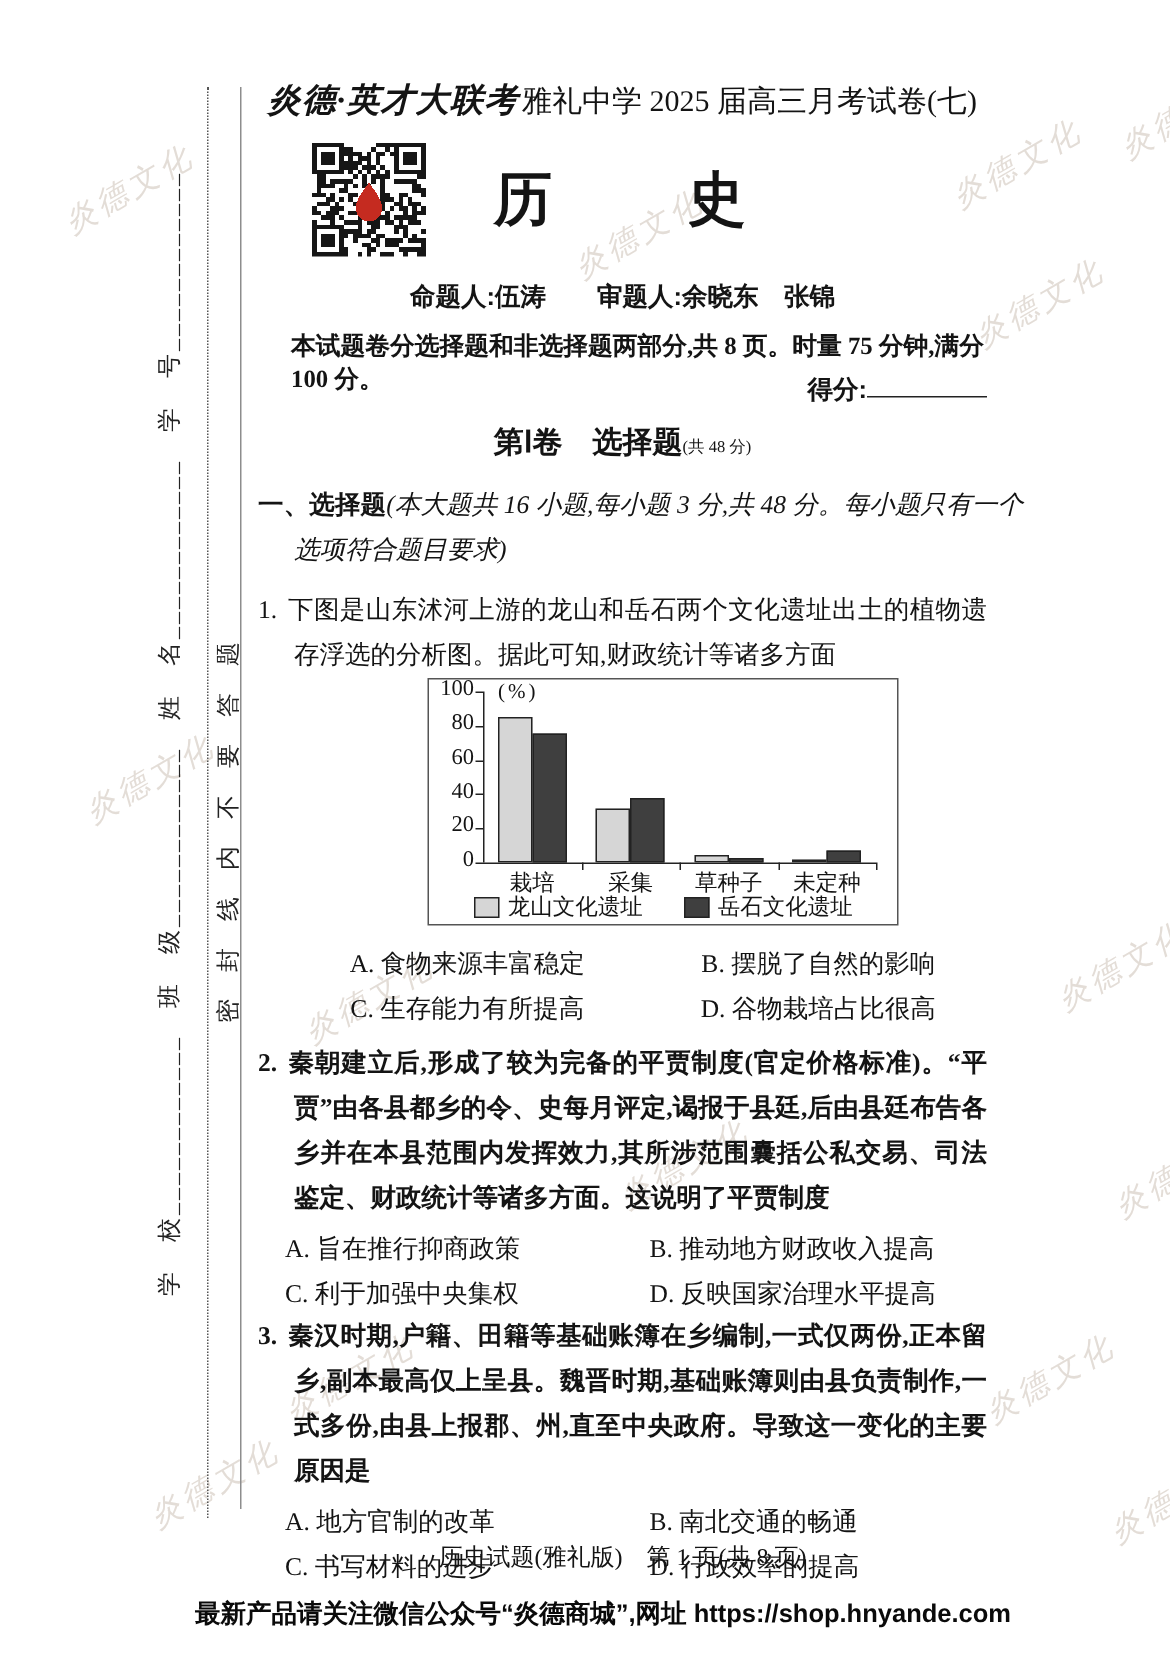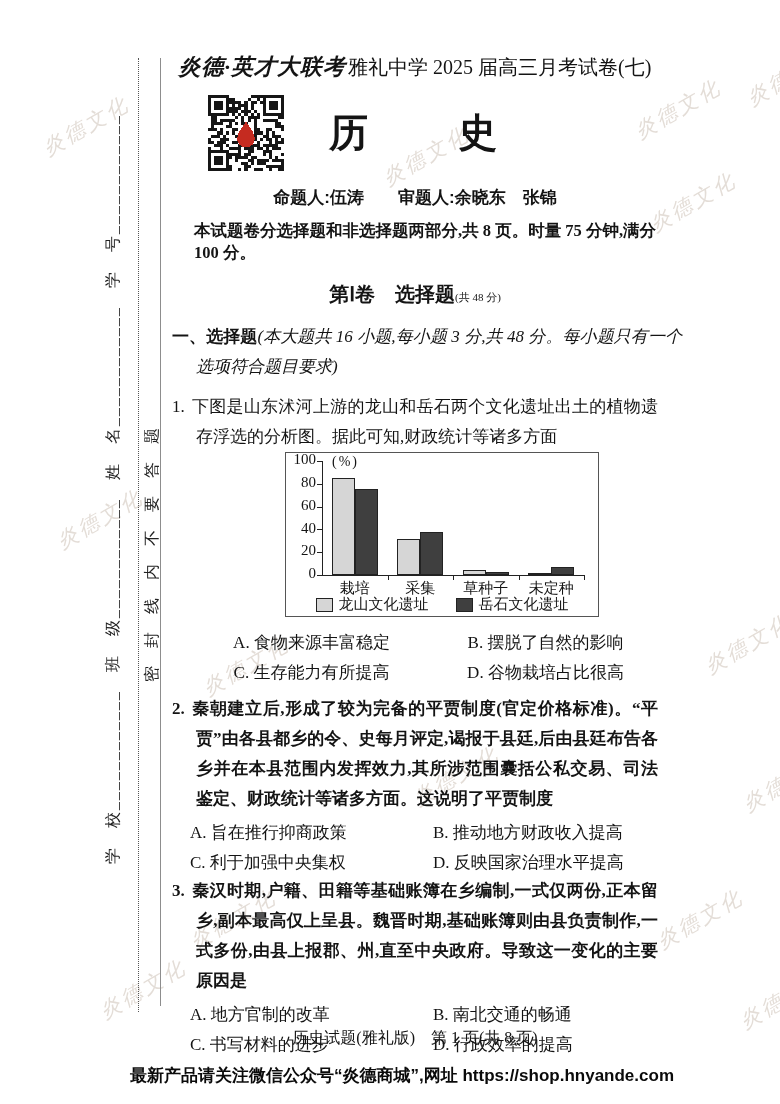--- a/index.html
+++ b/index.html
@@ -342,20 +342,23 @@
         <rect x="1" y="19" width="5" height="5" fill="#fff"></rect>
         <rect x="2" y="20" width="3" height="3" fill="#161616"></rect>
         <path d="M12.5 8.8c-1.9 2.6-2.9 4-2.9 5.6a2.9 2.9 0 0 0 5.8 0c0-1.6-1-3-2.9-5.6z" fill="#c52b20"></path>
       </svg>
   </div>
 
   <div class="blk subject">历　　史</div>
   <div class="blk setters">命题人:伍涛　　审题人:余晓东　张锦</div>
   <div class="blk note">本试题卷分选择题和非选择题两部分,共 8 页。时量 75 分钟,满分 100 分。</div>
 
+  <div class="blk score">
+    <span>得分:</span><span class="score-blank"></span>
+  </div>
 
   <div class="blk part1">
     <span class="part1-main">第Ⅰ卷　选择题</span><span class="part1-paren">(共 48 分)</span>
   </div>
 
   <div class="blk sec1">
     <span class="sec1-label">一、选择题</span><span class="sec1-desc">(本大题共 16 小题,每小题 3 分,共 48 分。每小题只有一个选项符合题目要求)</span>
   </div>
 
   <div class="blk q q1">

